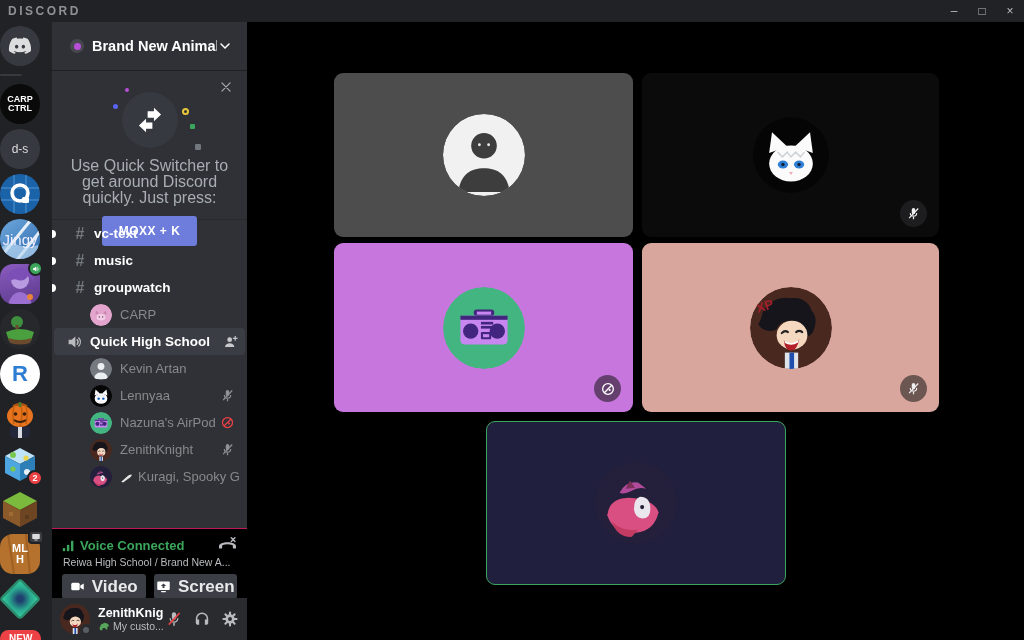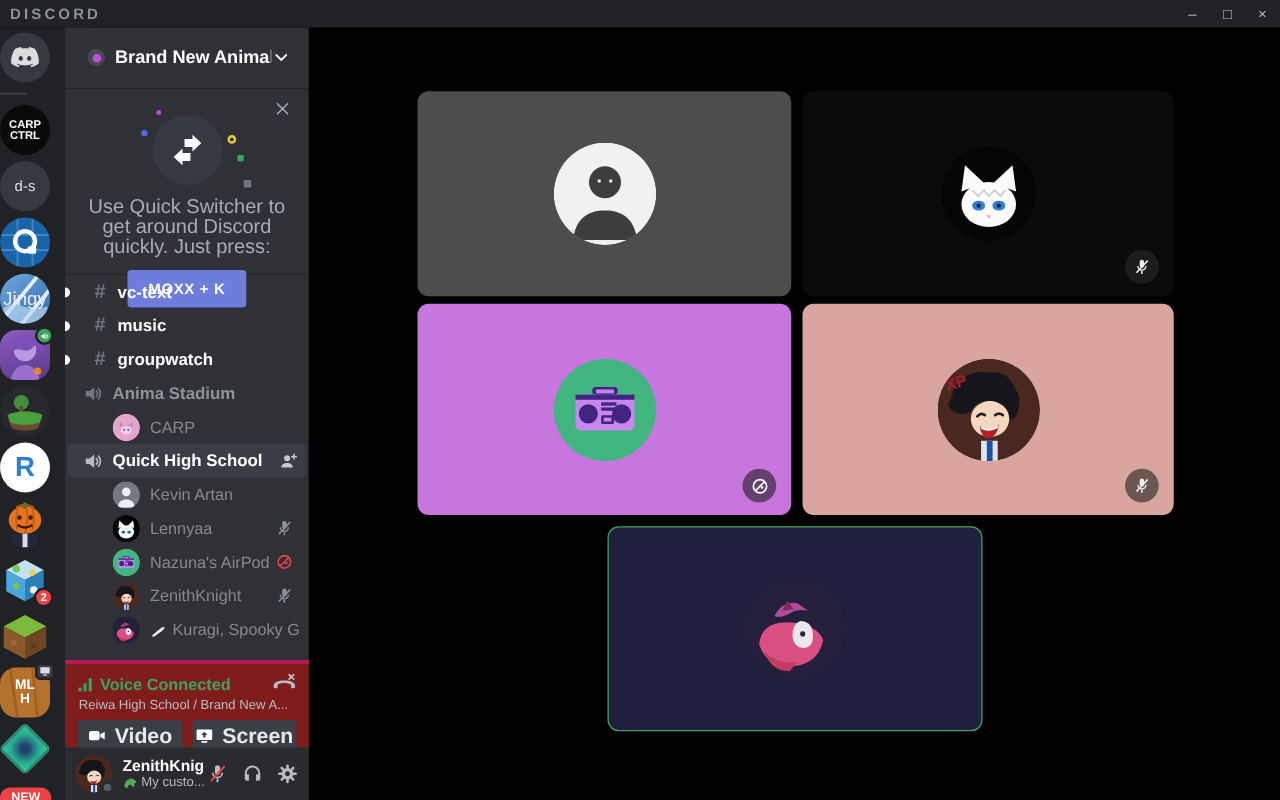--- a/index.html
+++ b/index.html
@@ -85,21 +85,21 @@
   .vc-row.selected .vc-name { color:#fff; }
   .member-row { padding-left:38px; }
   .member-av { width:22px; height:22px; border-radius:50%; flex:none; overflow:hidden; }
   .member-name { color:#87898c; font-size:13px; margin-left:8px; flex:1; white-space:nowrap;
     overflow:hidden; }
   .member-state { width:15px; height:15px; flex:none; margin-right:4px; }
   .knife { width:13px; height:13px; margin-right:3px; flex:none; }
 
   
   .voice-panel { position:absolute; left:0; right:0; bottom:42px; height:70px;
-    border-top:3px solid #be185d; background:#7f1d1d; padding:7px 10px 0 10px; }
+    border-top:1px solid #be185d; background:#000000; padding:7px 10px 0 10px; }
   .vp-row1 { display:flex; align-items:center; }
   .vp-title { font-size:13px; font-weight:bold; margin-left:5px; flex:1; }
   .vp-loc { color:#b9bbbe; font-size:10.5px; margin:1px 0 6px 1px; white-space:nowrap;
     overflow:hidden; }
   .vp-buttons { display:flex; gap:8px; }
   .vp-btn { flex:1; height:25px; background:#3b3e45; border:none; border-radius:3px;
     color:#e8e9ea; font-size:17px; font-weight:bold; display:flex; align-items:center;
     justify-content:center; gap:7px; font-family:"Liberation Sans",sans-serif; }
   .user-panel { position:absolute; left:0; right:0; bottom:0; height:42px;
     background:#292b2f; display:flex; align-items:center; padding:0 8px; }
@@ -468,26 +468,20 @@
         <span class="unread-pill"></span>
         <span class="chan-hash">#</span>
         <span class="chan-name">music</span>
       </div>
       <div class="row">
         <span class="unread-pill"></span>
         <span class="chan-hash">#</span>
         <span class="chan-name">groupwatch</span>
       </div>
 
-      <div class="row vc-row">
-        <svg class="vc-icon" style="color:#72767d">
-            <use href="#i-speaker"></use>
-          </svg>
-        <span class="vc-name">Anima Stadium</span>
-      </div>
       <div class="row member-row">
         <span class="member-av">
           <svg width="22" height="22">
               <use href="#av-moxx"></use>
             </svg>
         </span>
         <span class="member-name">CARP</span>
       </div>
 
       <div class="row vc-row selected">

